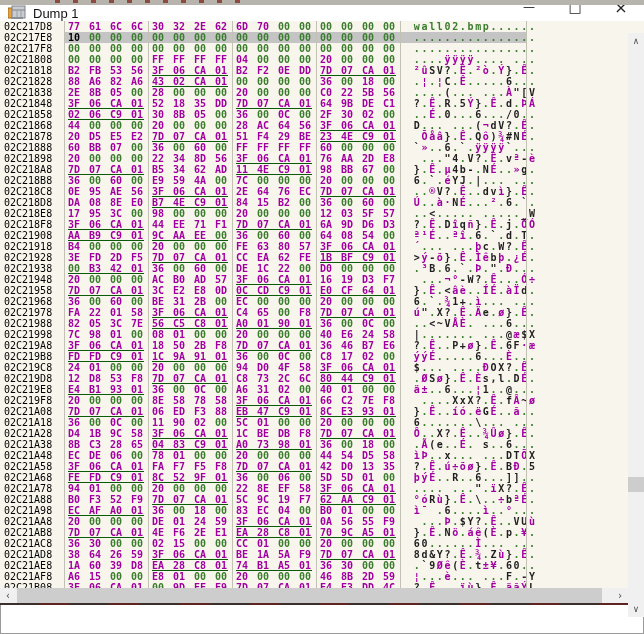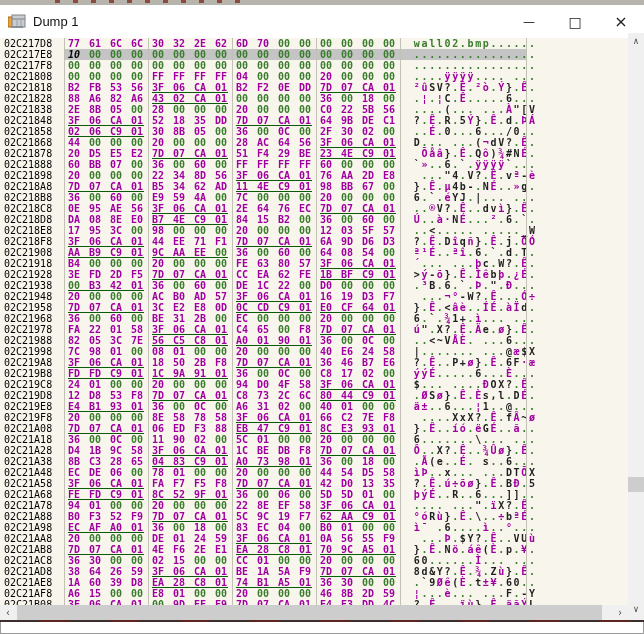--- a/index.html
+++ b/index.html
@@ -4,21 +4,21 @@
 <style>
   html,body{margin:0;padding:0;background:#888;}
   .win{
     position:relative;width:644px;height:634px;background:#fff;
     font-family:"DejaVu Sans Mono",monospace;overflow:hidden;
     box-shadow:inset 0 0 0 1px #9a9a9a;
   }
   .topstrip{position:relative;height:5px;background:#b7b4ad;}
   .topstrip .ticks{position:absolute;left:55px;top:0;width:185px;height:3px;
     background:repeating-linear-gradient(90deg,#8c4a42 0 5px,transparent 5px 18px);}
-  .titlebar{height:33px;background:var(--titlebar_bg);display:flex;align-items:center;}
+  .titlebar{height:16px;background:var(--titlebar_bg);display:flex;align-items:flex-end;}
   .appicon{width:18px;height:16px;margin-left:8px;display:inline-block;}
   .title{font-family:"Liberation Sans",sans-serif;font-size:13px;color:#111;margin-left:7px;}
   .ctls{margin-left:auto;display:flex;height:28px;}
   .ctl{width:46px;height:28px;display:flex;align-items:center;justify-content:center;
     font-family:"DejaVu Sans",sans-serif;color:#222;font-size:12px;cursor:default;}
   .ctl.max{font-size:14px;}
   .ctl.close{font-size:16px;}
   .header{position:relative;height:17px;background:var(--header_bg);
     border-top:1px solid #8f8f8f;border-bottom:1px solid #a09d94;box-sizing:border-box;
     font-size:11px;color:#111;}
@@ -30,21 +30,21 @@
   .row{height:11px;line-height:11px;display:flex;font-size:10px;white-space:pre;}
   .addr{width:64px;padding-left:4px;box-sizing:border-box;color:var(--address_text);}
   .grp{width:84px;box-sizing:border-box;padding-left:4px;}
   .gi{display:inline-block;}
   .gi.ul{background-image:linear-gradient(var(--underline),var(--underline));
     background-size:100% 1px;background-repeat:no-repeat;background-position:0 10px;}
   .b{display:inline-block;width:21px;font-weight:bold;}
   .b:last-child{width:13px;}
   .b.z{color:var(--zero_byte);}
   .b.n{color:var(--nonzero_byte);}
-  .b.k{color:#000;font-style:italic;}
+  .b.k{color:#000;}
   .ascii{width:126px;padding-left:13px;box-sizing:border-box;font-weight:bold;}
   .ac{display:inline-block;width:7.68px;text-align:center;}
   .ag{color:var(--zero_byte);}
   .am{color:var(--nonzero_byte);}
   .ak{color:var(--ascii_printable);}
   .sel .grp,.sel .ascii{background:var(--selection);}
   .vscroll{position:absolute;top:33px;bottom:17px;right:0;width:16px;background:var(--scroll_track);z-index:5;}
   .sbtn{position:absolute;left:0;width:16px;height:16px;display:flex;align-items:center;
     justify-content:center;font-size:9px;color:#4a4a4a;background:var(--scroll_track);}
   .sbtn.up{top:0;} .sbtn.down{bottom:0;}

